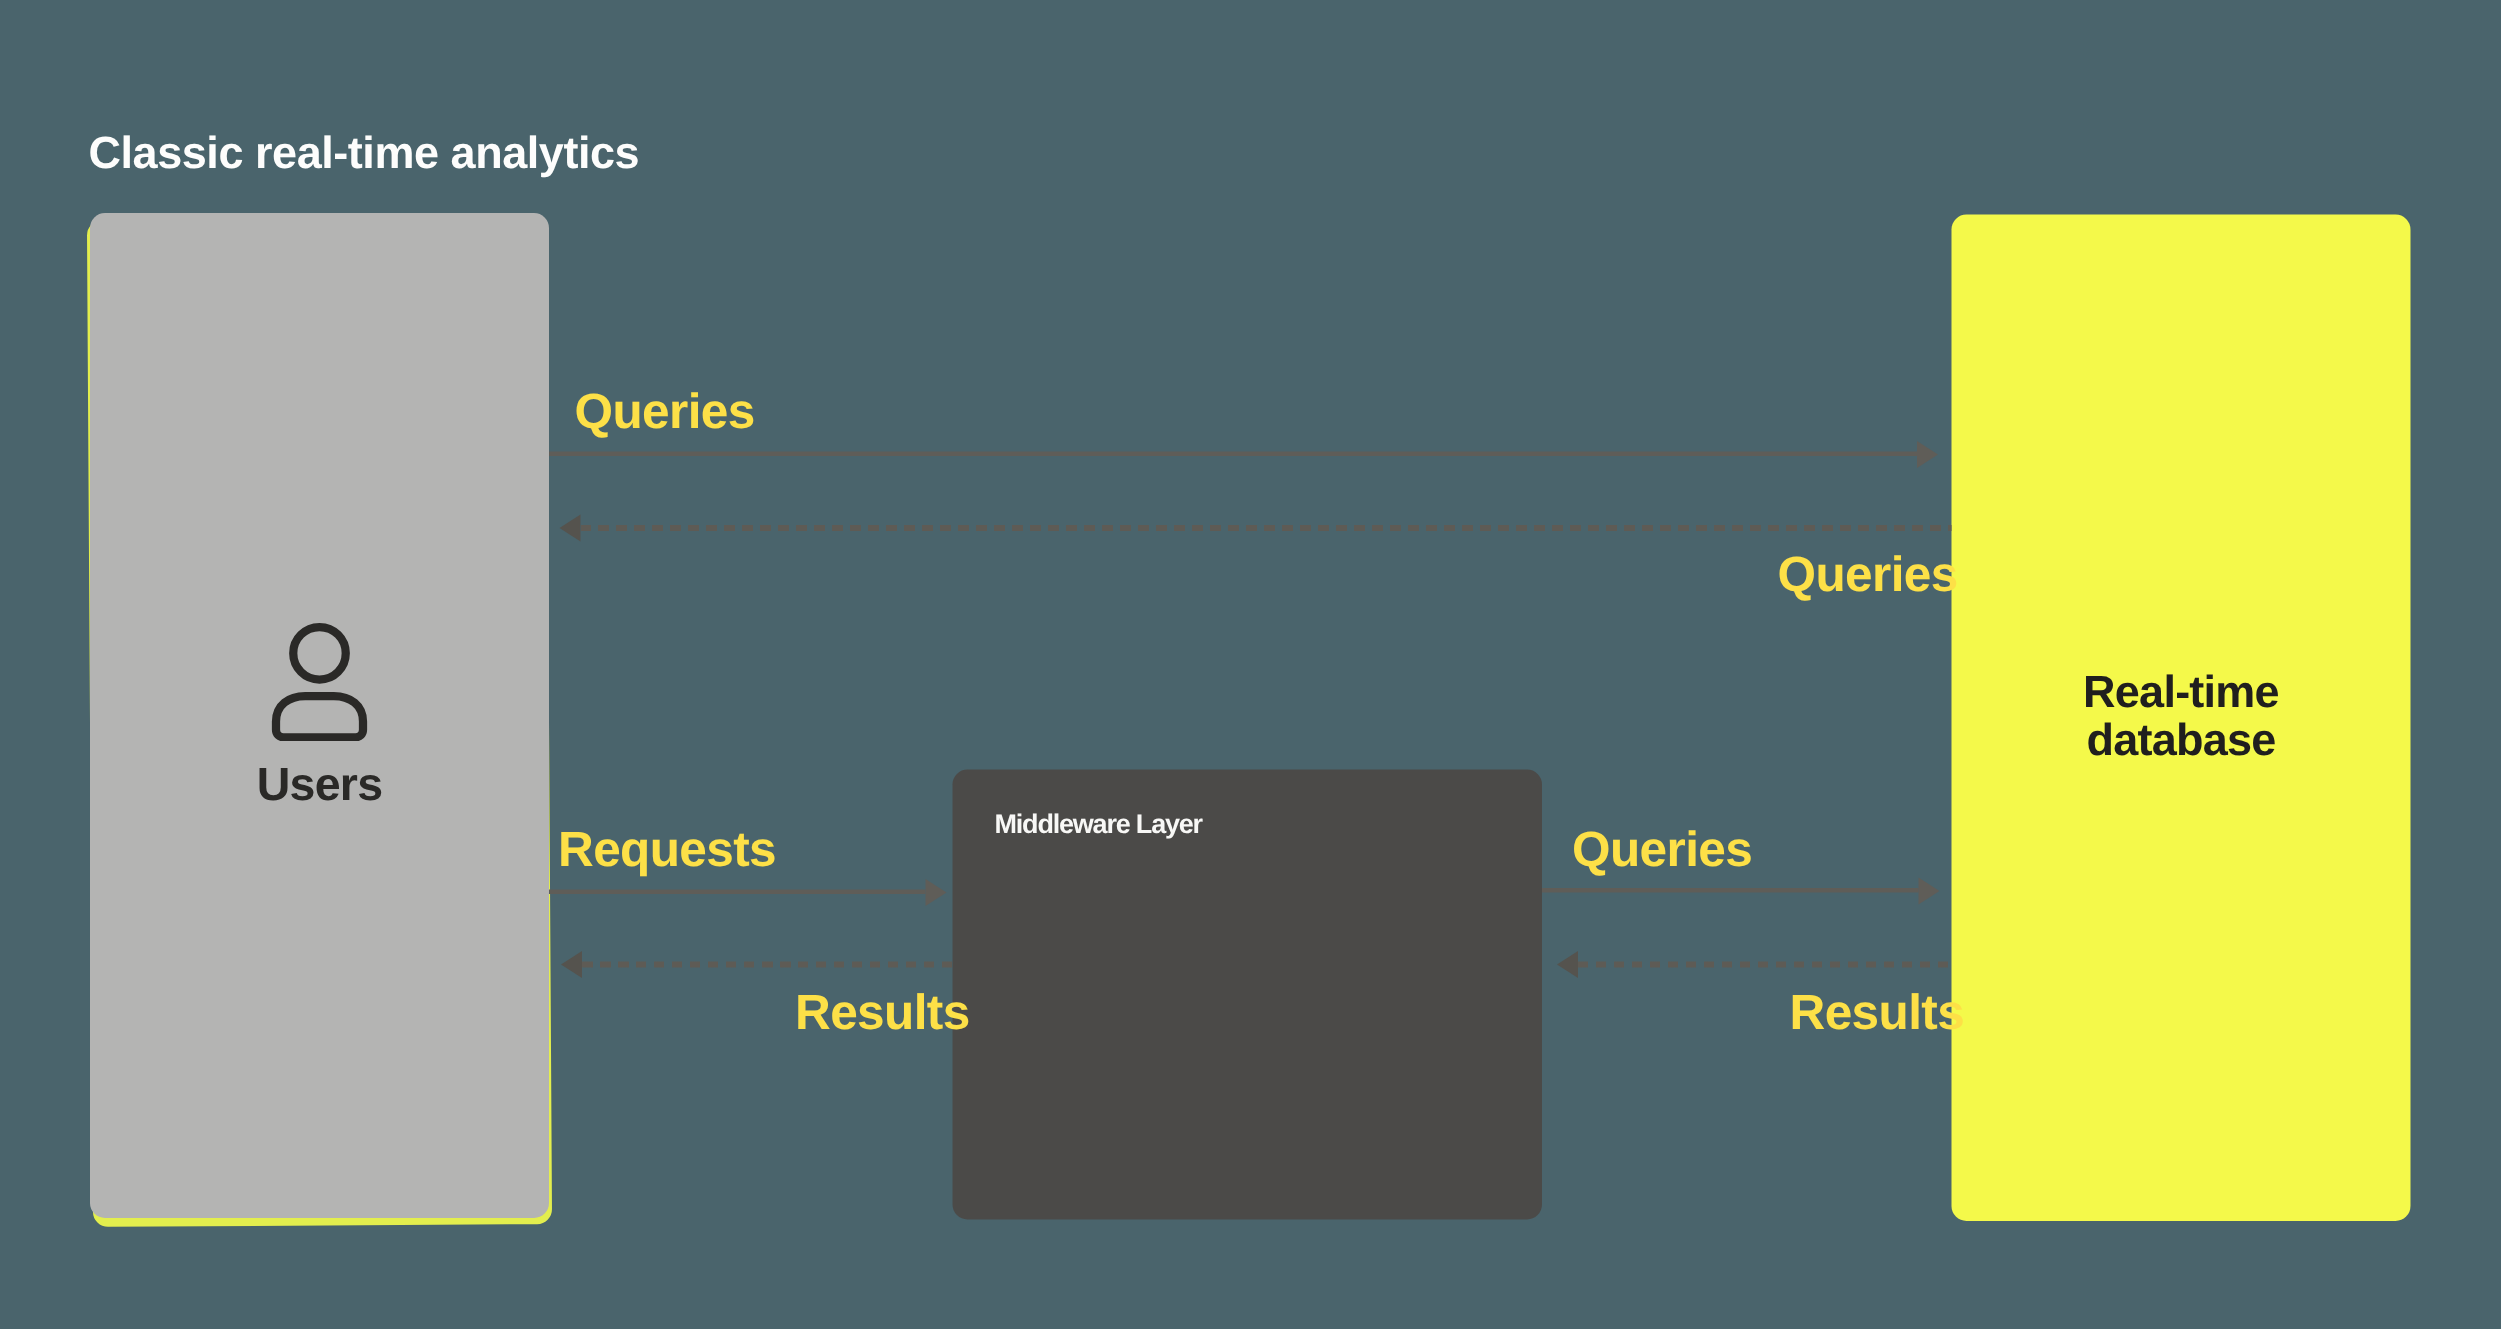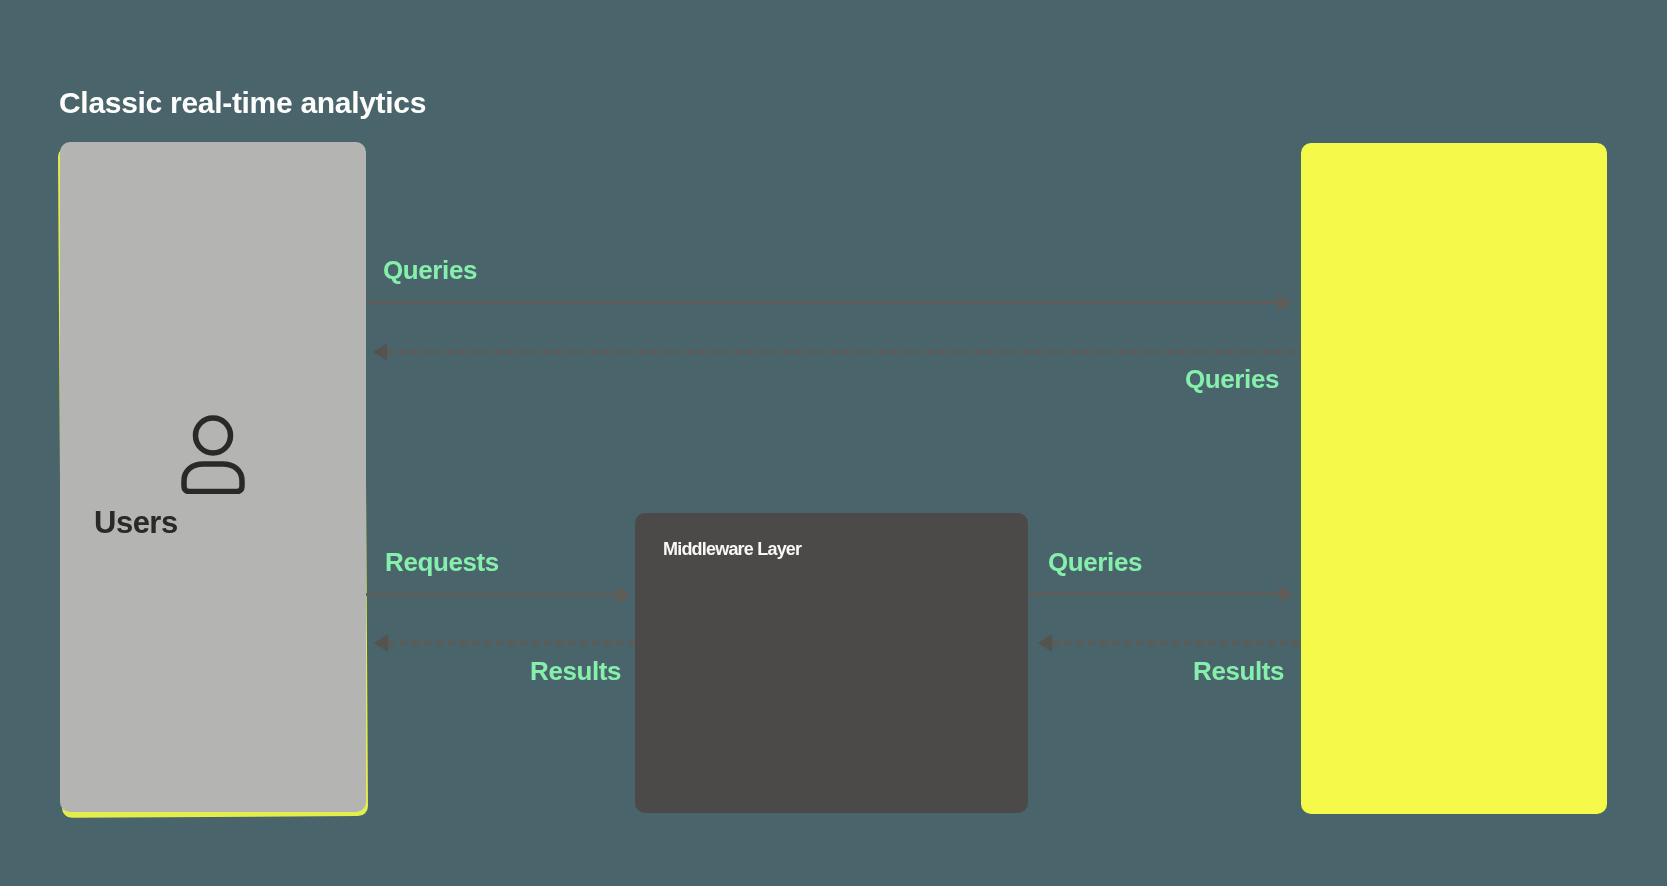--- a/index.html
+++ b/index.html
@@ -18,22 +18,22 @@
   }
 
   .node { position: absolute; border-radius: 10px; }
   .users-accent {
     left: 60px; top: 146px; width: 306px; height: 671px;
     background: #e3ee4e; transform: rotate(-0.35deg); border-radius: 10px;
   }
   .users-box { left: 60px; top: 142px; width: 306px; height: 670px; background: #b4b4b3; }
   .person-icon { position: absolute; left: 180px; top: 414px; }
   .users-label {
-    position: absolute; left: 60px; top: 505px; width: 306px; text-align: left;
-    font-size: 31px; font-weight: 700; color: #2a2927; letter-spacing: -0.5px; padding-left: 34px;
+    position: absolute; left: 60px; top: 505px; width: 306px; text-align: center;
+    font-size: 31px; font-weight: 700; color: #2a2927; letter-spacing: -0.5px;
   }
 
   .middleware-box { left: 635px; top: 513px; width: 393px; height: 300px; background: #4b4a48; }
   .middleware-label {
     position: absolute; left: 663px; top: 539px;
     font-size: 18px; font-weight: 700; color: #f8f8f6; letter-spacing: -0.8px;
   }
 
   .database-box { left: 1301px; top: 143px; width: 306px; height: 671px; background: #f4f94a; }
   .database-label {
@@ -51,38 +51,38 @@
     position: absolute; width: 0; height: 0;
     border-top: 9px solid transparent; border-bottom: 9px solid transparent;
     border-left: 14px solid #5f5d58;
   }
   .head-l {
     position: absolute; width: 0; height: 0;
     border-top: 9px solid transparent; border-bottom: 9px solid transparent;
     border-right: 14px solid #55534e;
   }
   .edge-label {
-    position: absolute; font-size: 26px; font-weight: 700;
-    color: #86efac; letter-spacing: -0.4px; white-space: nowrap;
+    position: absolute; font-size: 33px; font-weight: 700;
+    color: #fde047; letter-spacing: -0.4px; white-space: nowrap;
   }
 
   
   .e0-line { left: 366px; top: 301px; width: 913px; }
   .e0-head { left: 1278px; top: 294px; }
   .e0-label { left: 383px; top: 255px; }
 
   
   .e1-head { left: 373px; top: 343px; }
   .e1-line { left: 387px; top: 350px; width: 914px; }
   .e1-label { left: 1185px; top: 364px; }
 
   
   .e2-line { left: 366px; top: 593px; width: 251px; }
   .e2-head { left: 617px; top: 586px; }
-  .e2-label { left: 385px; top: 547px; }
+  .e2-label { left: 372px; top: 547px; }
 
   
   .e3-head { left: 374px; top: 634px; }
   .e3-line { left: 388px; top: 641px; width: 247px; }
   .e3-label { left: 530px; top: 656px; }
 
   
   .e4-line { left: 1028px; top: 592px; width: 251px; }
   .e4-head { left: 1279px; top: 585px; }
   .e4-label { left: 1048px; top: 547px; }
@@ -104,20 +104,23 @@
   <svg class="person-icon" width="66" height="80" viewBox="0 0 66 80">
     <circle cx="33" cy="21.5" r="17.5" fill="none" stroke="#2a2927" stroke-width="5.5"></circle>
     <path d="M23.5,50 C12.5,50 4,56 4,67 L4,72.5 C4,75.5 6,77.5 9,77.5 L57,77.5 C60,77.5 62,75.5 62,72.5 L62,67 C62,56 53.5,50 42.5,50 Z" fill="none" stroke="#2a2927" stroke-width="5.5" stroke-linejoin="round"></path>
   </svg>
   <div class="users-label">Users</div>
 
   <div class="node middleware-box"></div>
   <div class="middleware-label">Middleware Layer</div>
 
   <div class="node database-box"></div>
+  <div class="database-label">
+    <span class="wrap">Real-time database</span>
+  </div>
 
   <div class="hline e0-line"></div>
   <div class="head-r e0-head"></div>
   <div class="edge-label e0-label">Queries</div>
 
   <div class="head-l e1-head"></div>
   <div class="dline e1-line"></div>
   <div class="edge-label e1-label">Queries</div>
 
   <div class="hline e2-line"></div>

